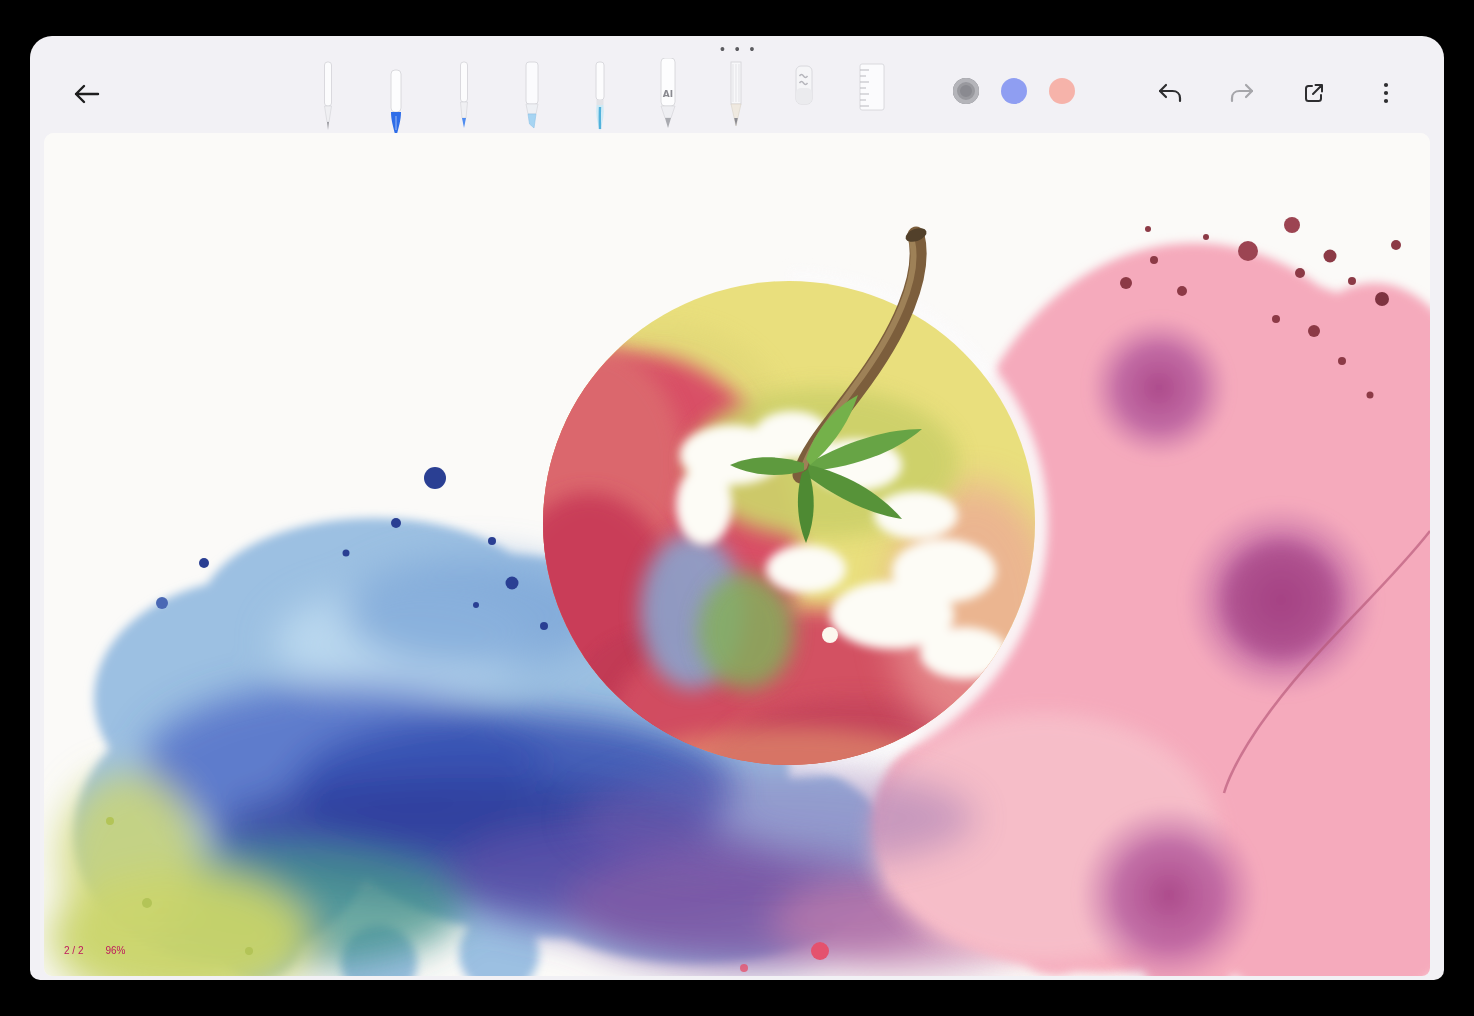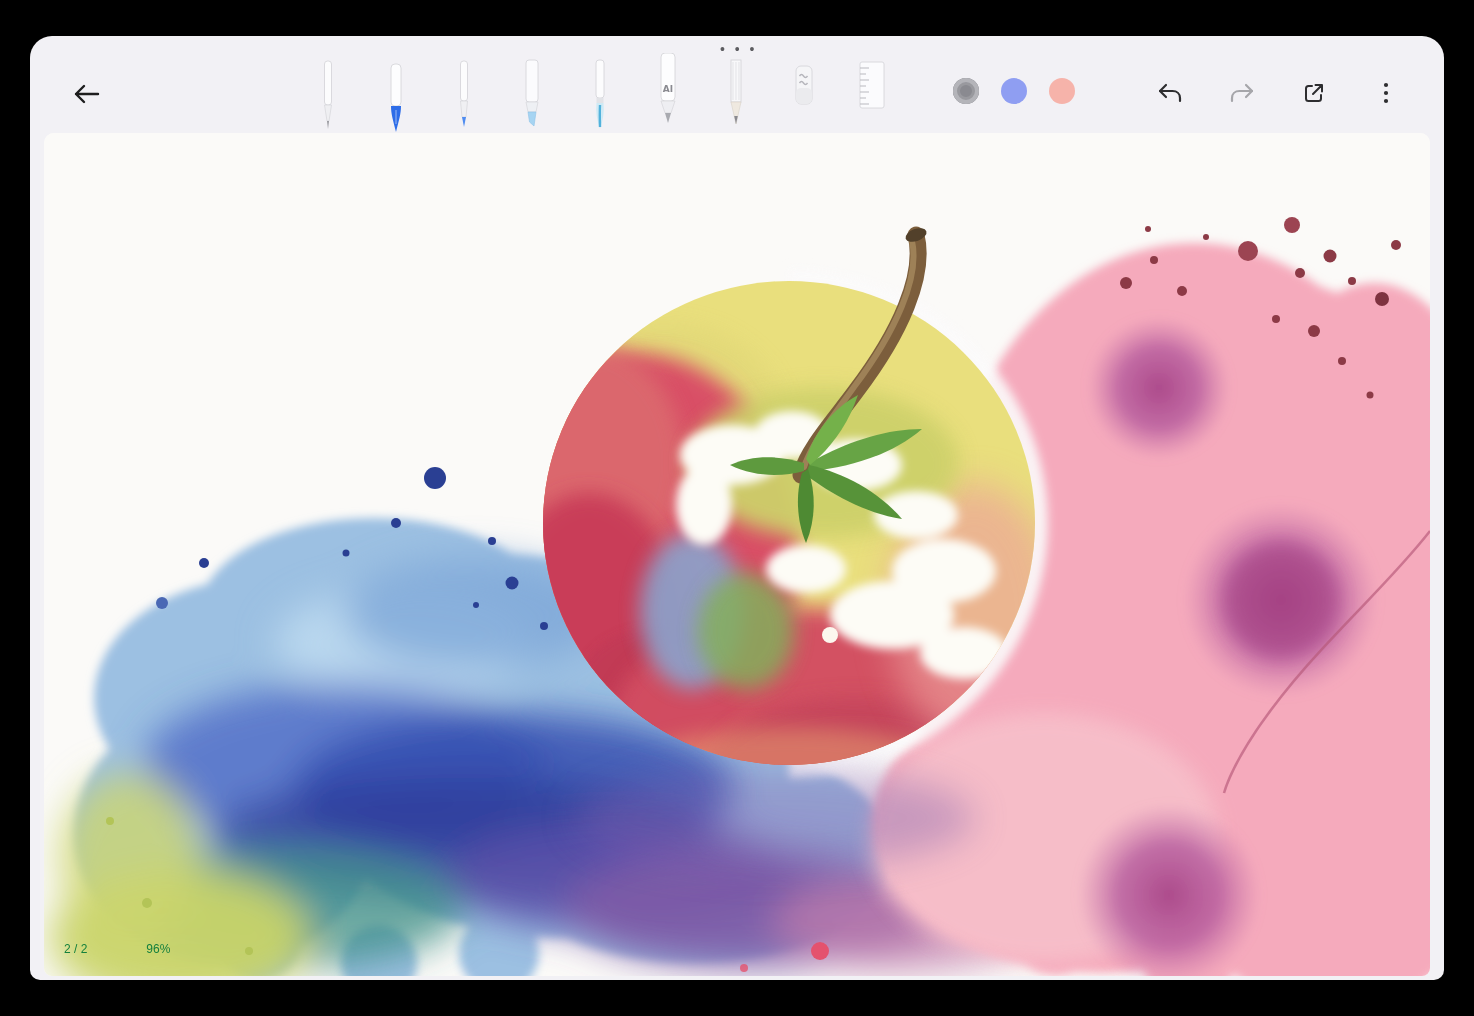--- a/index.html
+++ b/index.html
@@ -6,35 +6,35 @@
   html,body { width:1474px; height:1016px; }
   body { background:#000; font-family:"Liberation Sans","DejaVu Sans",sans-serif; overflow:hidden; }
   .frame { position:relative; width:1474px; height:1016px; background:#000; }
   .app { position:absolute; left:30px; top:36px; width:1414px; height:944px;
          background:#f2f1f5; border-radius:22px 22px 10px 10px; overflow:hidden; }
   button { background:none; border:none; padding:0; cursor:pointer; }
   .icon-btn { width:44px; height:44px; display:flex; align-items:center; justify-content:center; border-radius:10px; }
   .toolbar { position:absolute; left:0; top:0; right:0; height:97px; }
   .back-btn { position:absolute; left:34px; top:36px; }
   .handle { position:absolute; left:690px; top:6px; font-size:14px; letter-spacing:3px; color:#5c5c60; line-height:1; }
-  .tools { position:absolute; left:283px; top:6px; display:flex; gap:38px; align-items:center; }
+  .tools { position:absolute; left:283px; top:6px; display:flex; gap:38px; align-items:flex-end; }
   .tool { display:block; }
   .tool svg { display:block; }
   .t1{margin-top:14px}.t2{margin-top:4px;transform:translateY(10px)}.t3{margin-top:14px}
   .t4{margin-top:12px}.t5{margin-top:12px}.t6{margin-top:6px}.t7{margin-top:12px}
   .t8{margin-top:16px}.t9{margin-top:12px}
   .swatches { position:absolute; left:923px; top:42px; display:flex; gap:22px; }
   .swatch { width:26px; height:26px; border-radius:50%; }
   .swatch.wheel { box-shadow: inset 0 0 0 4px #b4b4b9, inset 0 0 0 7px #99999e; }
   .actions { position:absolute; left:1118px; top:35px; display:flex; gap:28px; }
   .canvas { position:absolute; left:14px; top:97px; width:1386px; height:843px;
             background:#fcfbf9; border-radius:10px 10px 8px 8px; overflow:hidden; }
   .art { position:absolute; left:0; top:0; width:100%; height:100%; }
-  .status { position:absolute; left:20px; bottom:20px; display:flex; gap:59px;
-            font-size:12px; color:#15803d; }
+  .status { position:absolute; left:20px; bottom:20px; display:flex; gap:22px;
+            font-size:10px; color:#be185d; }
   svg text { font-family:"DejaVu Sans","Liberation Sans",sans-serif; }
 </style>
 </head>
 <body>
 
 <div class="frame">
   <div class="app" style="background: rgb(242, 241, 245);">
 
     <div class="toolbar">
 

